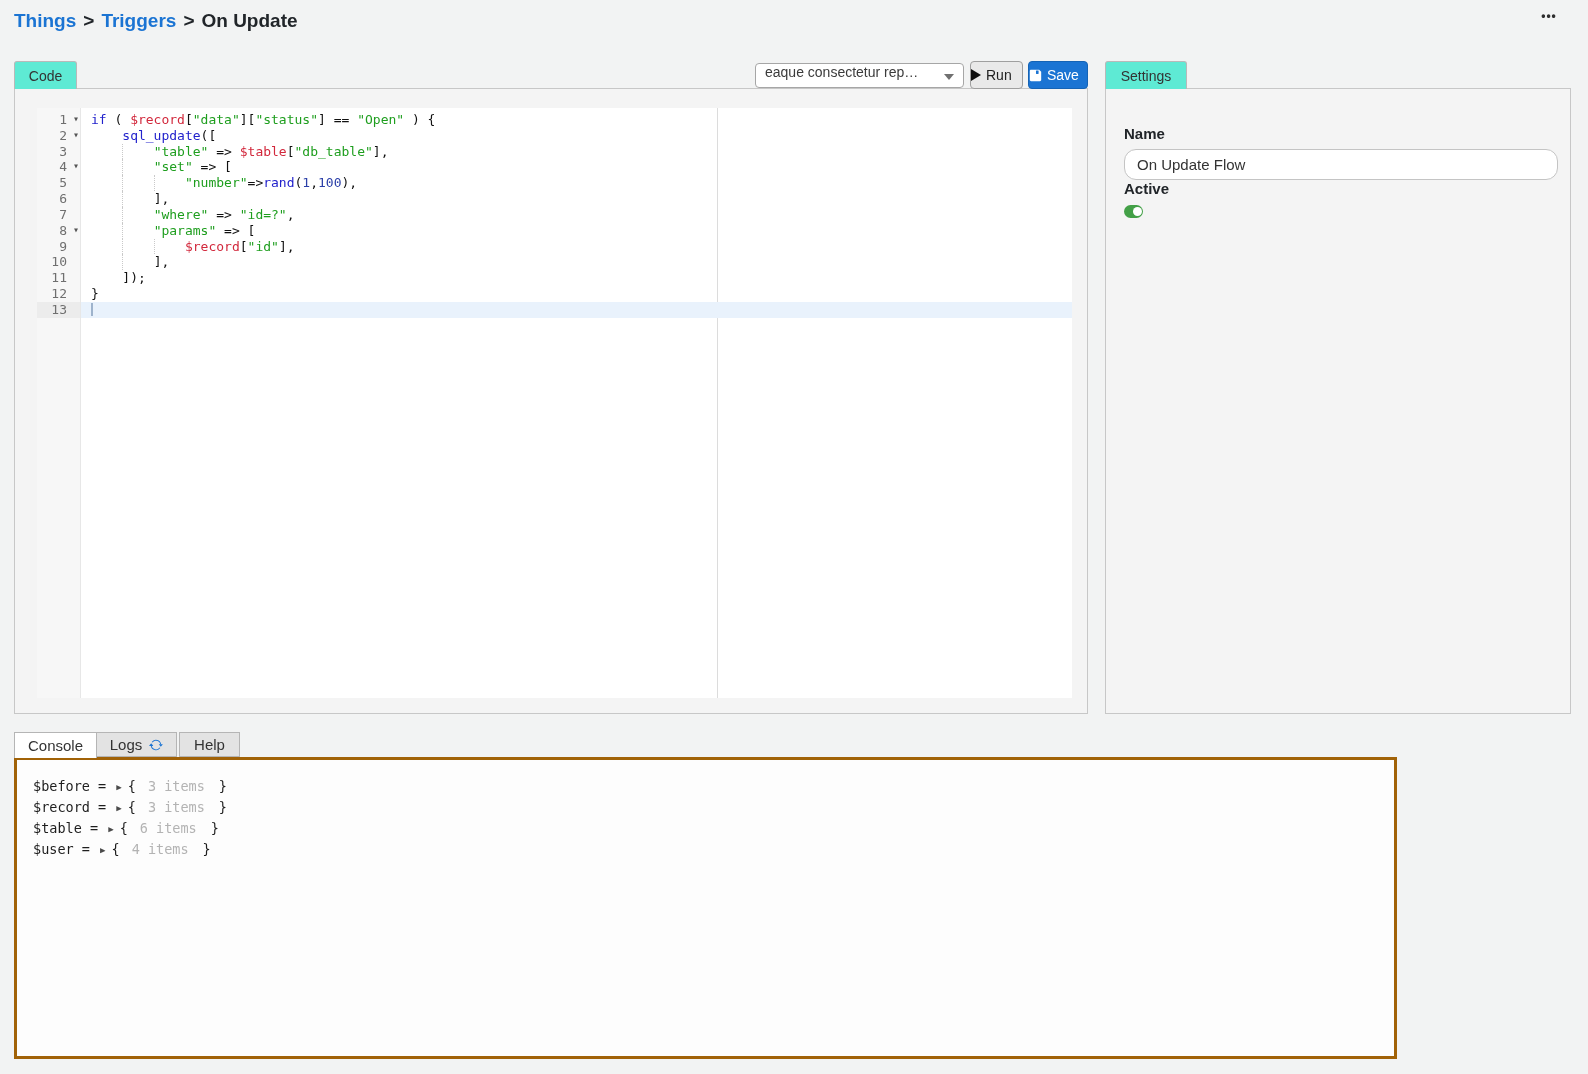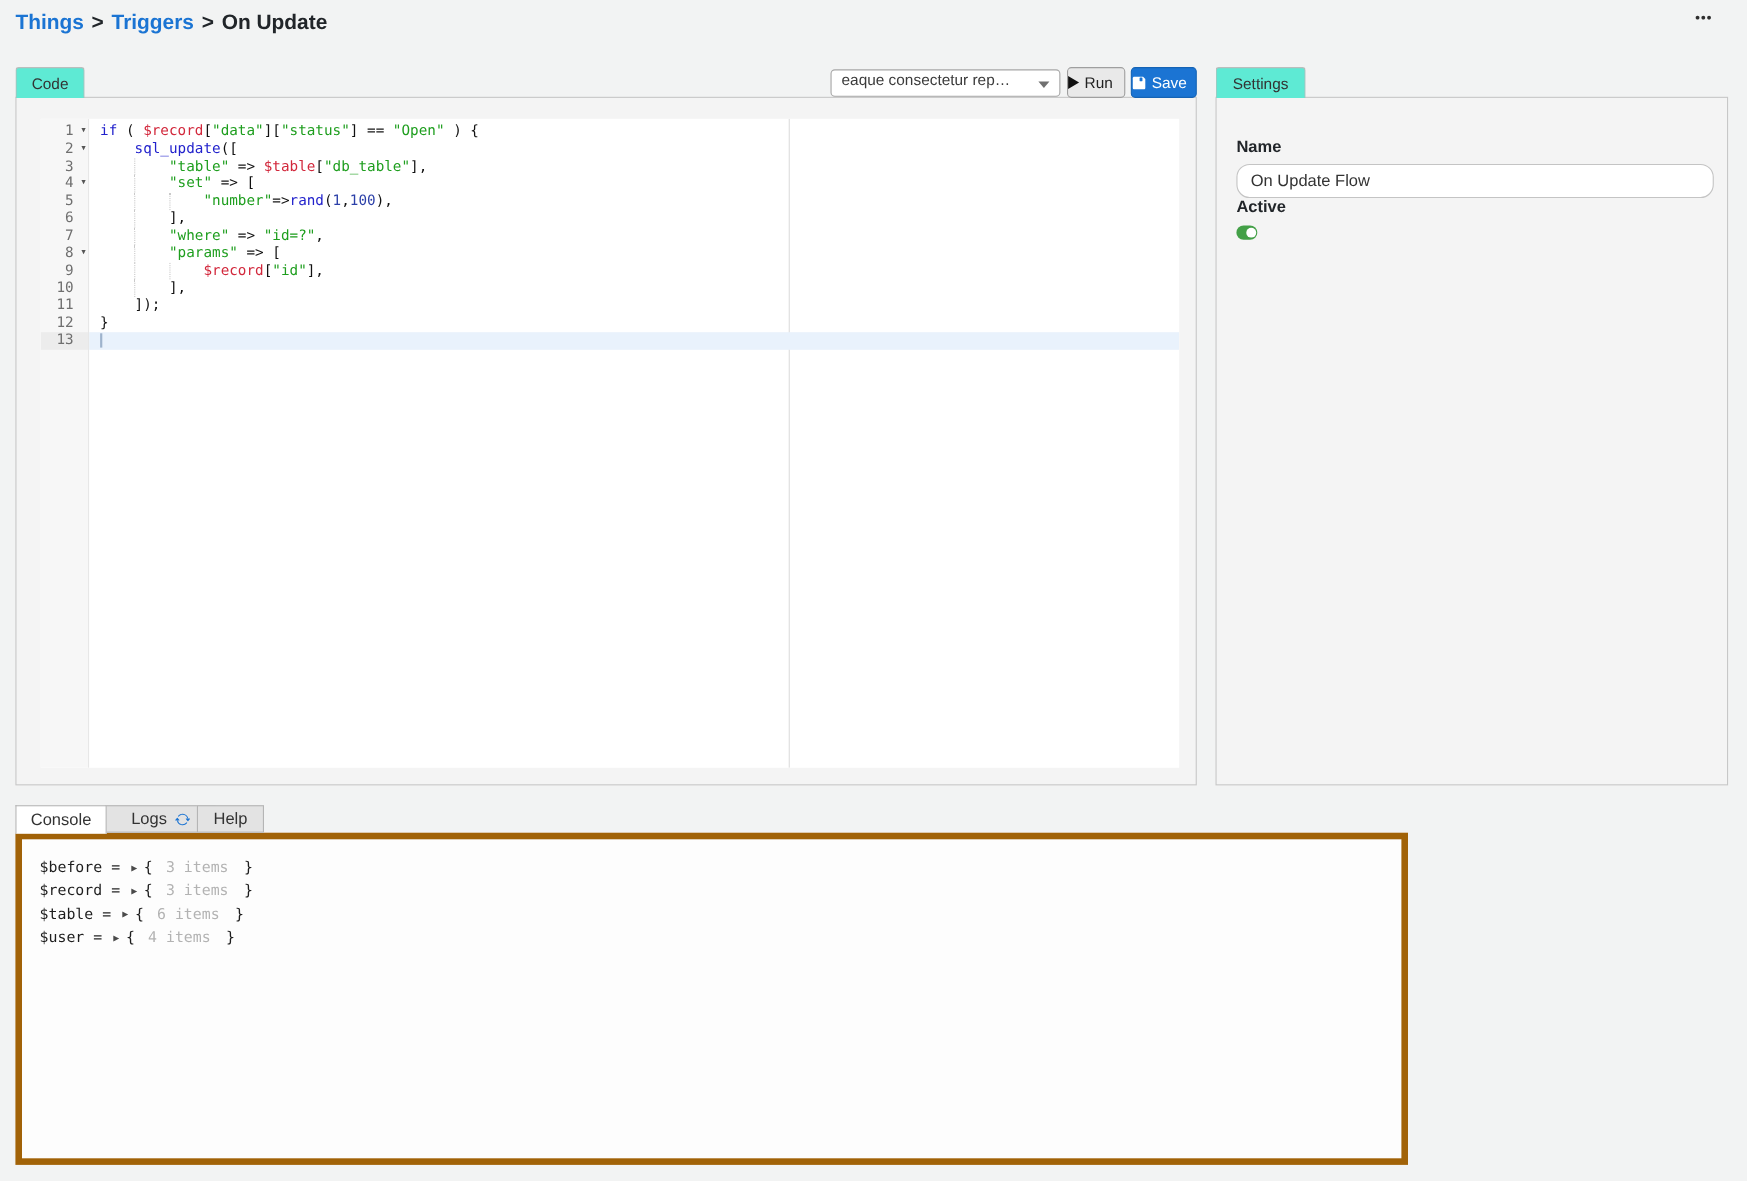--- a/index.html
+++ b/index.html
@@ -68,21 +68,21 @@
     border-radius:12px; font-size:15px; color:#333; padding:0 12px; display:flex; align-items:center; }
   .active-label { }
   .toggle { margin-top:8px; margin-left:0px; width:19px; height:13px; border-radius:7px;
     background:#43a047; position:relative; cursor:pointer; }
   .toggle .knob { position:absolute; right:1.5px; top:2px; width:9px; height:9px; border-radius:50%; background:#fff; }
   
   .ctab { position:absolute; top:732px; height:25px; border:1px solid #b5b5b5; background:#e3e3e3;
     display:flex; align-items:center; justify-content:center; gap:7px;
     font-size:15px; color:#333; z-index:3; cursor:pointer; }
   .ctab.active { background:#fff; height:26px; border-bottom:none; z-index:4; }
-  #console-panel { left:14px; top:757px; width:1266px; height:302px; background:#fdfdfd; border:6px solid #a16207; }
+  #console-panel { left:14px; top:757px; width:1383px; height:302px; background:#fdfdfd; border:3px solid #a16207; }
   .console-body { position:absolute; inset:0; padding:16px 0 0 16px; }
   .cvar { height:21px; font:13.5px/21px "DejaVu Sans Mono", monospace; color:#1e1e1e; white-space:pre; }
   .cvar .arrow { display:inline-block; font-size:9px; color:#4a4a4a; transform:translateY(-1px); padding:0 6px 0 2px; cursor:pointer; }
   .cvar .count { color:#b3b3b3; padding:0 14px 0 12px; }
 </style>
 </head>
 <body>
 
 <div class="breadcrumb">
   <span class="crumb-link">Things</span><span class="crumb-sep">&gt;</span><span class="crumb-link">Triggers</span><span class="crumb-sep">&gt;</span><span class="crumb-current">On Update</span>
@@ -193,21 +193,21 @@
     <div class="field-label active-label">Active</div>
     <div class="toggle">
       <span class="knob"></span>
     </div>
   </div>
 </div>
 
 <div class="ctab active" style="left:14px; width:83px;">
   <span>Console</span>
 </div>
-<div class="ctab" style="left:96px; width:100px;">
+<div class="ctab" style="left:96px; width:81px;">
   <span>Logs</span>
   <svg width="14" height="14" viewBox="0 0 16 16" fill="#1b74d3">
     <path d="M11.534 7h3.932a.25.25 0 0 1 .192.41l-1.966 2.36a.25.25 0 0 1-.384 0l-1.966-2.36a.25.25 0 0 1 .192-.41zm-11 2h3.932a.25.25 0 0 0 .192-.41L2.692 6.23a.25.25 0 0 0-.384 0L.342 8.59A.25.25 0 0 0 .534 9z"></path>
     <path d="M8 3c-1.552 0-2.94.707-3.857 1.818a.5.5 0 1 1-.771-.636A6.002 6.002 0 0 1 13.917 7H12.9A5.002 5.002 0 0 0 8 3zM3.1 9a5.002 5.002 0 0 0 8.757 2.182.5.5 0 1 1 .771.636A6.002 6.002 0 0 1 2.083 9H3.1z"></path>
   </svg>
 </div>
 <div class="ctab" style="left:179px; width:61px;">
   <span>Help</span>
 </div>
 

